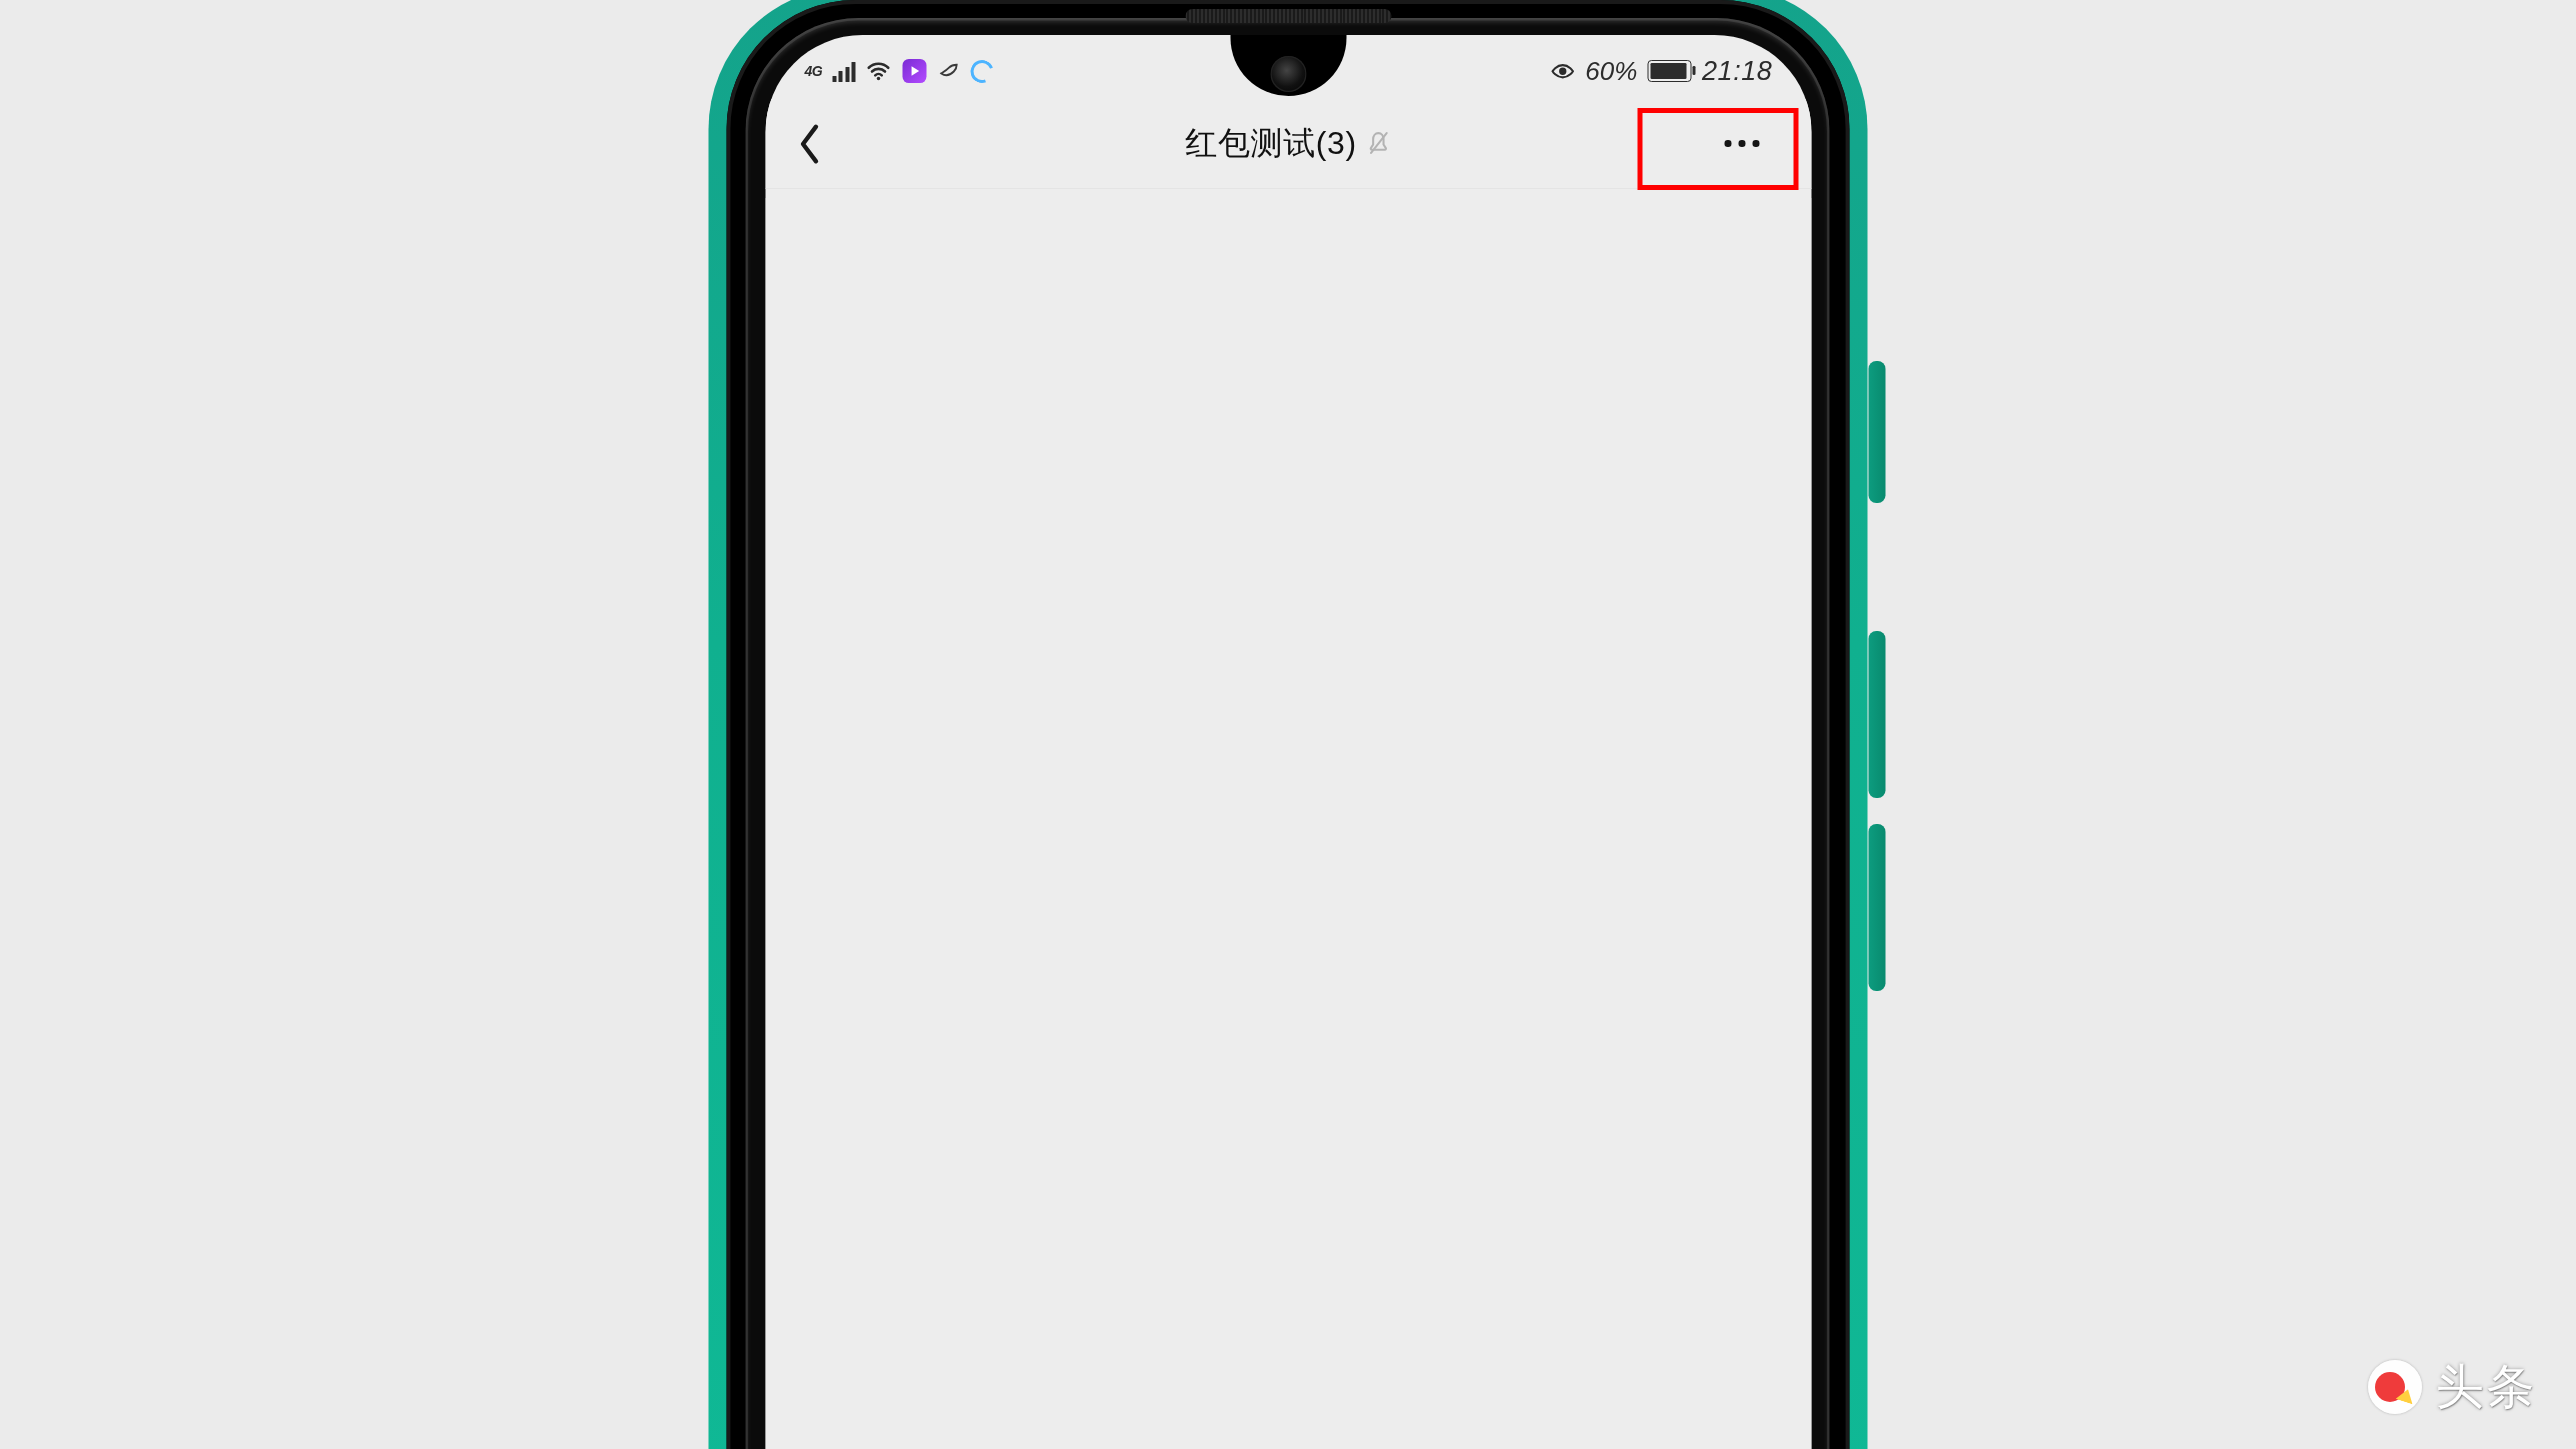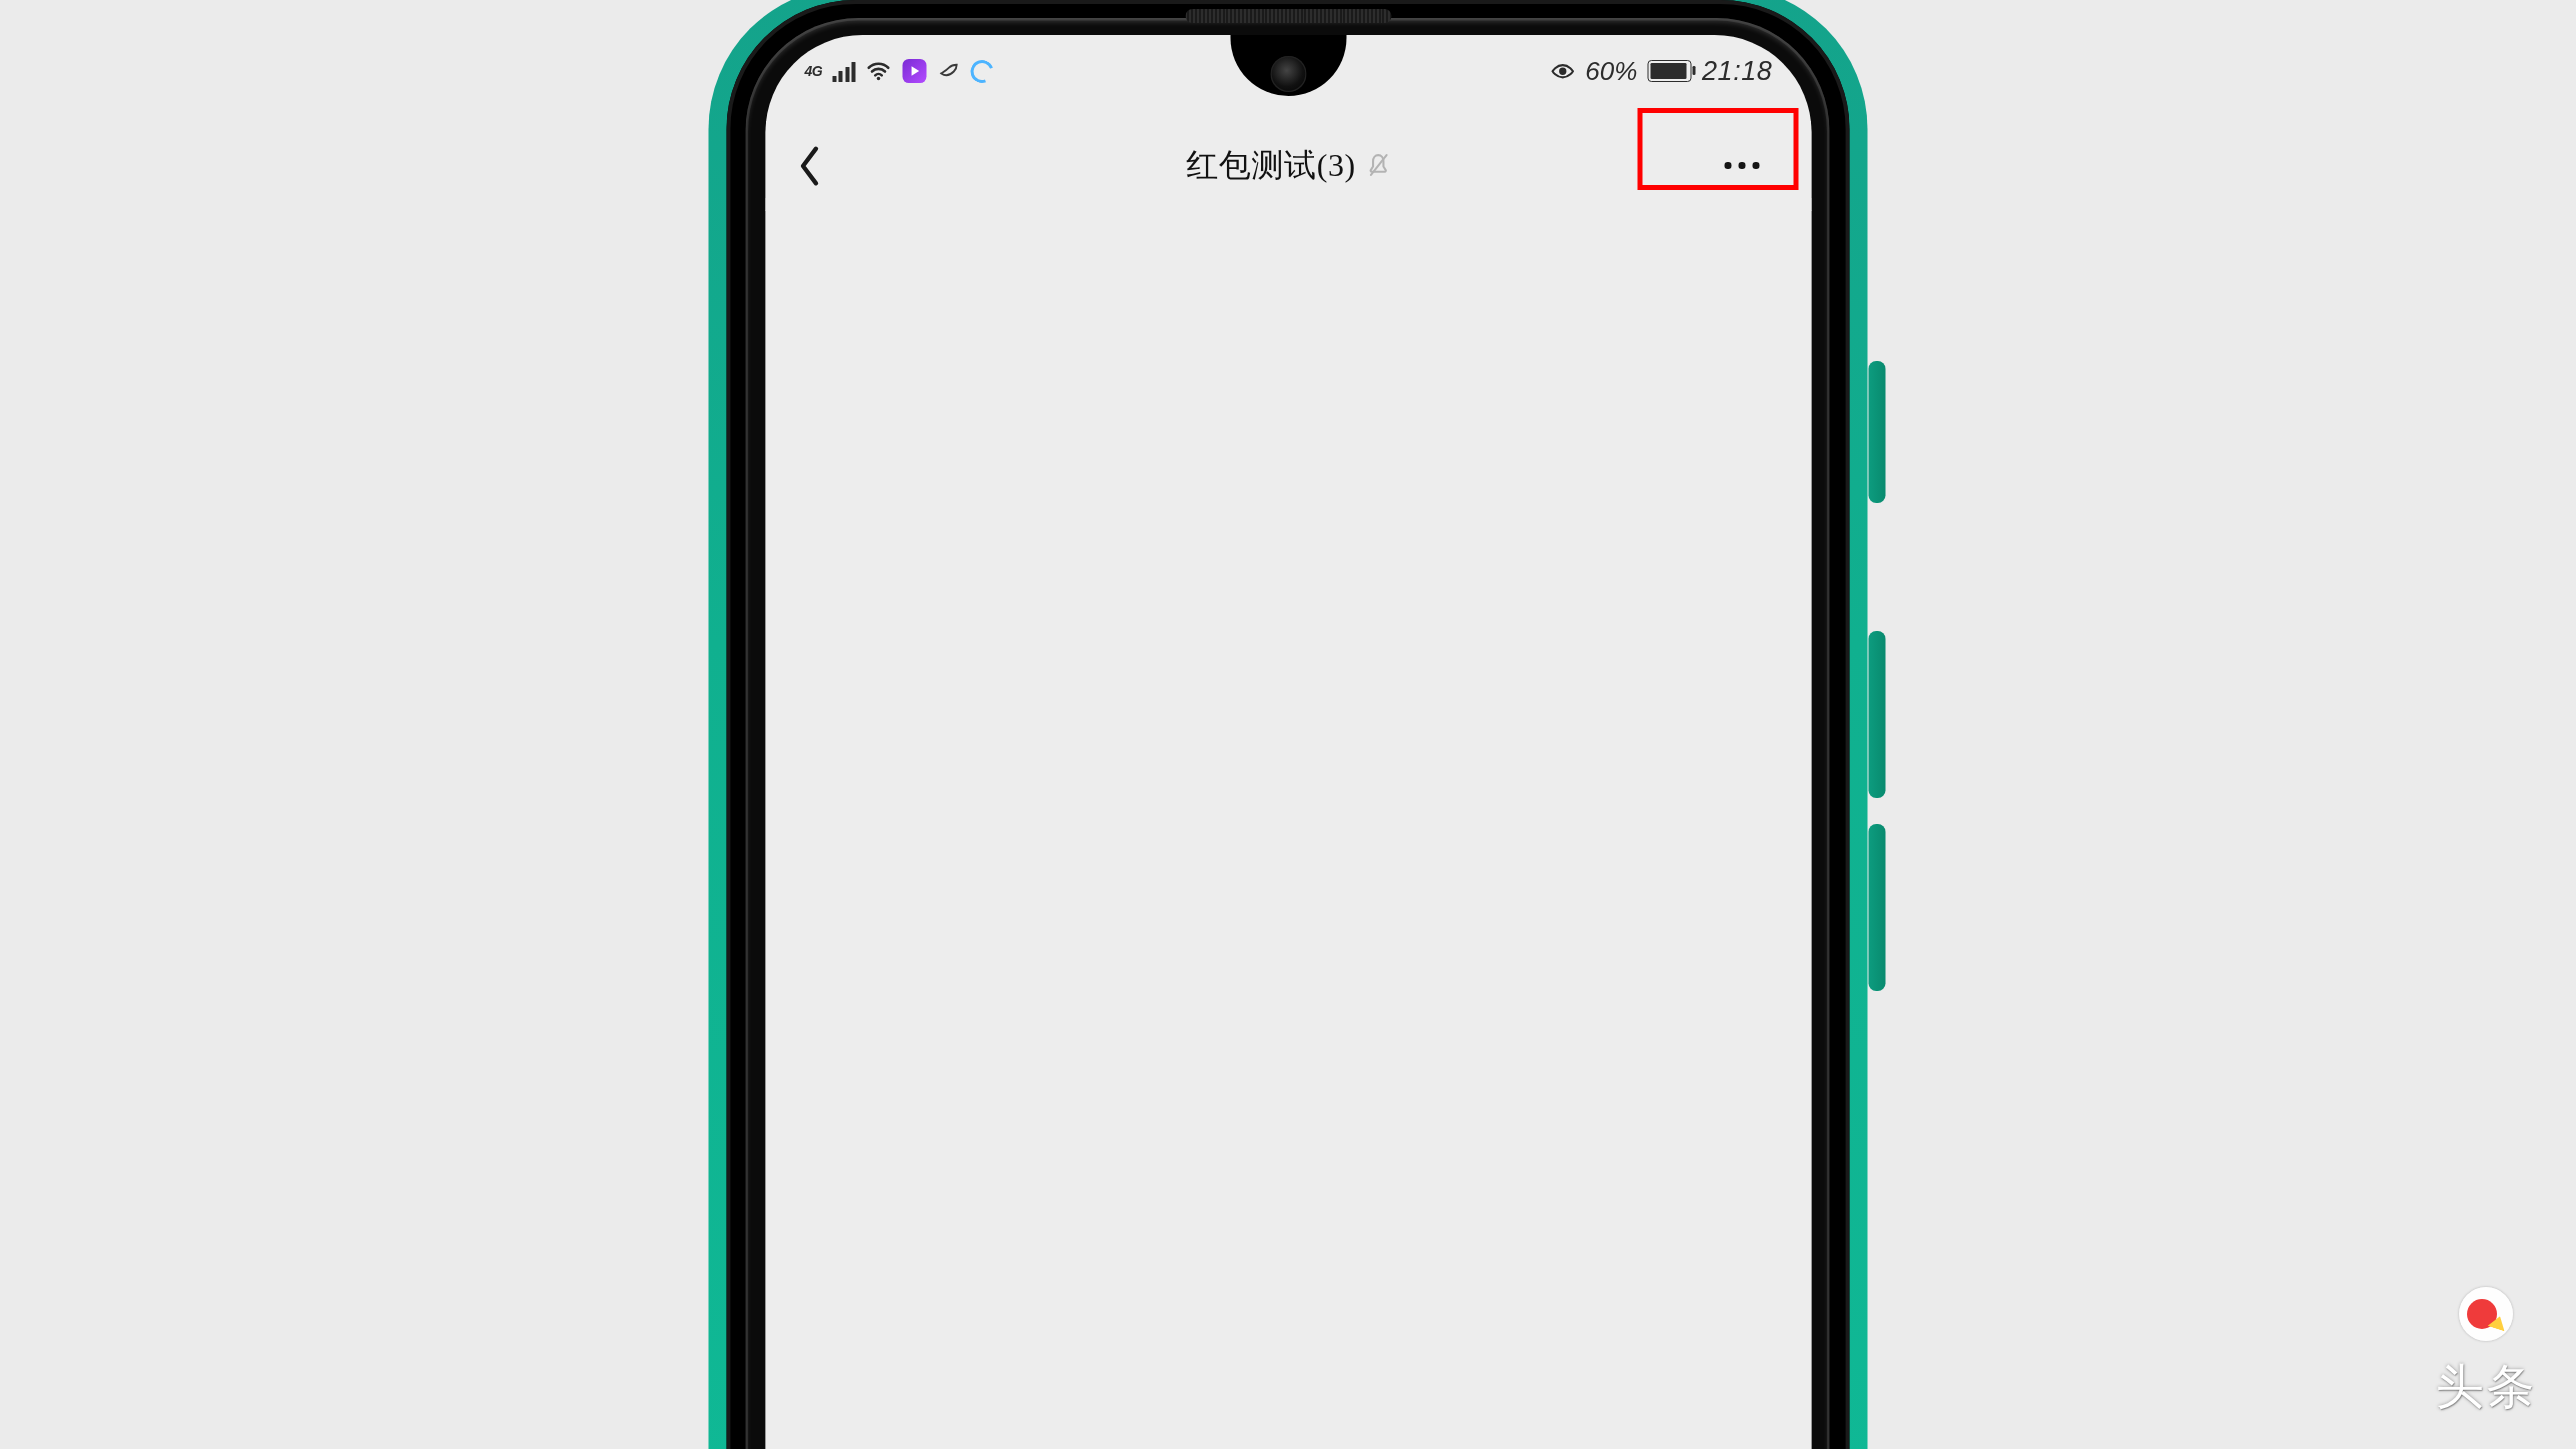--- a/index.html
+++ b/index.html
@@ -138,29 +138,28 @@
     .bat-shell::after{
       content:""; position:absolute; right:-5.2px; top:5.2px; width:3.2px; height:9px;
       background:#2c2c2c; border-radius:1.3px;
     }
     .bat-fill{position:absolute; left:1.9px; top:1.9px; height:calc(100% - 3.9px); background:#2c2c2c; border-radius:1.3px;}
     .time { font-size: 27px; letter-spacing: 0.6px; }
 
     
     .nav-bar {
       position: absolute;
-      top: 86px; left: 0; right: 0;
+      top: 64px; left: 0; right: 0;
       height: 90px;
       background: #ededed;
       display: flex;
       align-items: center;
       justify-content: space-between;
       padding: 0 18px 0 17px;
       border-bottom: 0.6px solid #e4e4e4;
-      font-family: Liberation Serif, serif;
     }
     .nav-back {
       width: 54px; height: 54px;
       display:flex;align-items:center;justify-content:center;
     }
     .nav-back svg{width:26px;height:44px;display:block}
     .nav-title-wrap {
       position:absolute; left:50%; transform:translateX(-50%);
       display:flex; align-items:center; gap:9px;
     }
@@ -191,21 +190,20 @@
 
     
     .watermark {
       position:absolute; right: 39px; bottom: 30px;
       display:flex; align-items:center; gap: 14px;
       color: #fff;
       font-size: 48px;
       letter-spacing: 2.6px;
       text-shadow: 0 0 3.9px rgba(0,0,0,.35), 0.6px 0.6px 1.3px rgba(0,0,0,.35);
       font-family: "PingFang SC","Microsoft YaHei",sans-serif;
-      flex-direction: column;
     }
     .wm-logo {
       width: 54px; height: 54px; border-radius: 50%;
       background: rgba(255,255,255,.92);
       box-shadow: 0 0 2.6px rgba(0,0,0,.25);
       position:relative;
       display:flex;align-items:center;justify-content:center;
     }
     .wm-logo::before{
       content:""; position:absolute; width:30px;height:30px;border-radius:50%;

